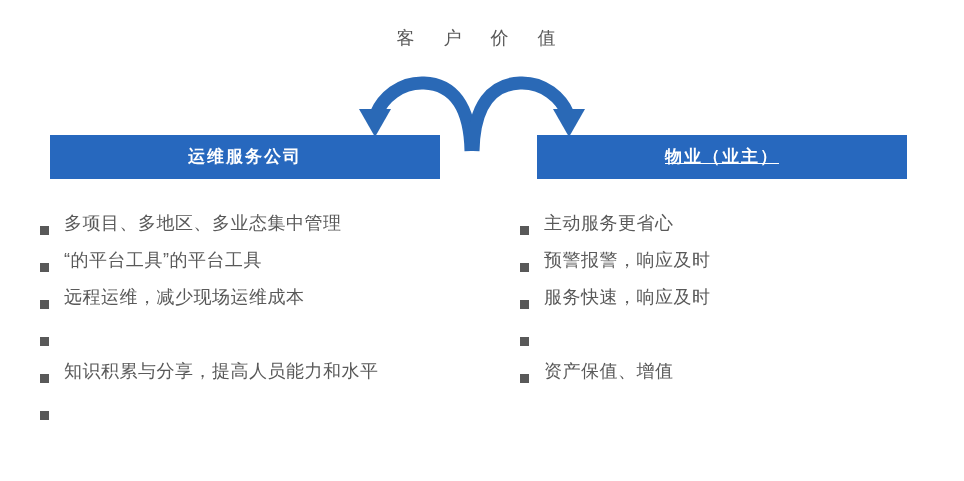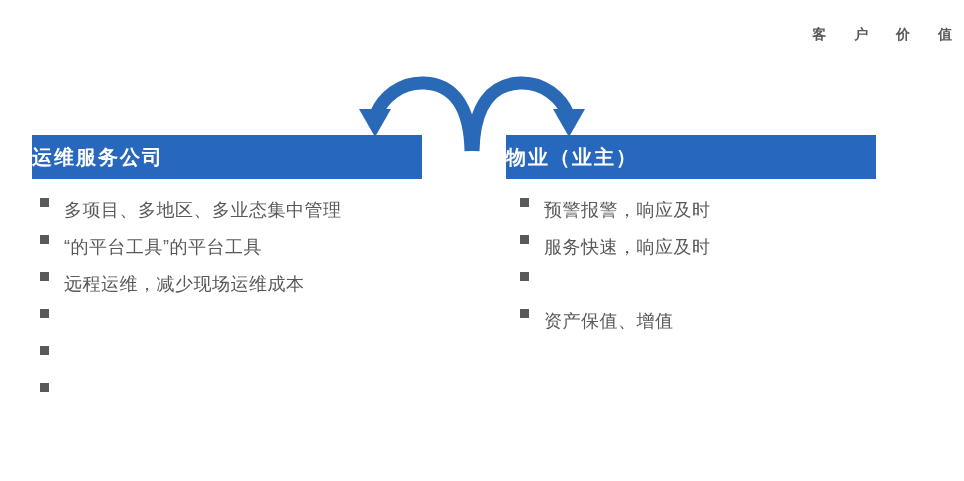--- a/index.html
+++ b/index.html
@@ -15,61 +15,62 @@
     position: relative;
     width: 964px;
     height: 481px;
     background: #ffffff;
   }
   .title {
     position: absolute;
     top: 26px;
     left: 0;
     width: 100%;
-    text-align: right;
-    font-size: 14px;
-    font-weight: 700;
+    text-align: center;
+    font-size: 18px;
+    font-weight: 400;
     letter-spacing: 12px;
     color: #595959;
   }
   .arrows-svg {
     position: absolute;
     top: 0;
     left: 0;
     width: 964px;
     height: 481px;
     pointer-events: none;
   }
   .header-bar {
     position: absolute;
     top: 135px;
     height: 44px;
     background: #2768BE;
     color: #ffffff;
-    font-size: 20px;
+    font-size: 17px;
     font-weight: 700;
     line-height: 44px;
-    text-align: left;
+    text-align: center;
     letter-spacing: 2px;
+    margin-left: 18px;
   }
   .header-bar.left  { left: 32px;  width: 390px; }
-  .header-bar.right { left: 506px; width: 370px; }
+  .header-bar.right { left: 519px; width: 370px; text-decoration: underline; }
   .bullet-list {
     position: absolute;
     top: 198px;
     margin: 0;
     padding: 0;
     list-style: none;
   }
   .bullet-list.left  { left: 40px; }
   .bullet-list.right { left: 520px; }
   .bullet-list li {
     height: 37px;
     display: flex;
-    align-items: flex-start;
+    align-items: flex-end;
   }
   .sq {
     display: inline-block;
     width: 9px;
     height: 9px;
     background: #595959;
     margin-right: 15px;
     flex: 0 0 auto;
   }
   .item-text {
@@ -112,27 +113,32 @@
     </li>
     <li>
       <span class="sq"></span>
       <span class="item-text">远程运维，减少现场运维成本</span>
     </li>
     <li>
       <span class="sq"></span>
     </li>
     <li>
       <span class="sq"></span>
+      <span class="item-text">知识积累与分享，提高人员能力和水平</span>
     </li>
     <li>
       <span class="sq"></span>
     </li>
   </ul>
 
   <ul class="bullet-list right">
+    <li>
+      <span class="sq"></span>
+      <span class="item-text">主动服务更省心</span>
+    </li>
     <li>
       <span class="sq"></span>
       <span class="item-text">预警报警，响应及时</span>
     </li>
     <li>
       <span class="sq"></span>
       <span class="item-text">服务快速，响应及时</span>
     </li>
     <li>
       <span class="sq"></span>

